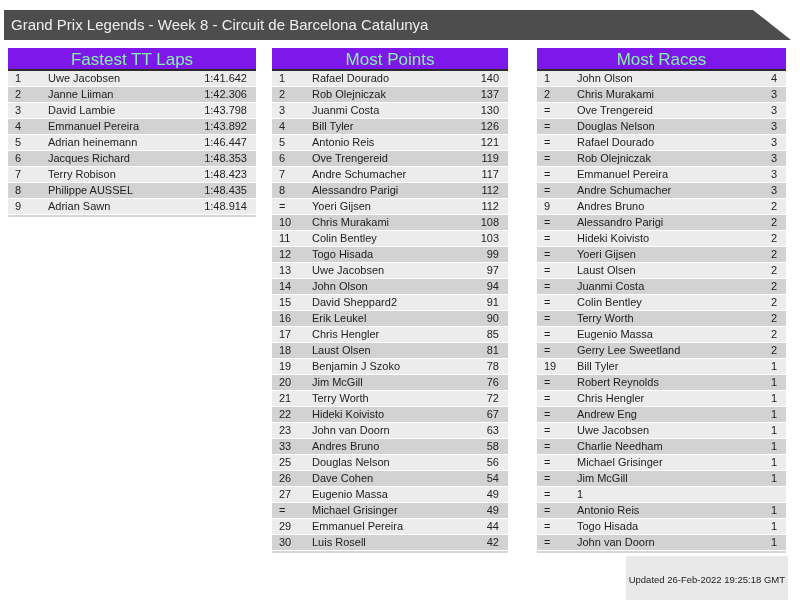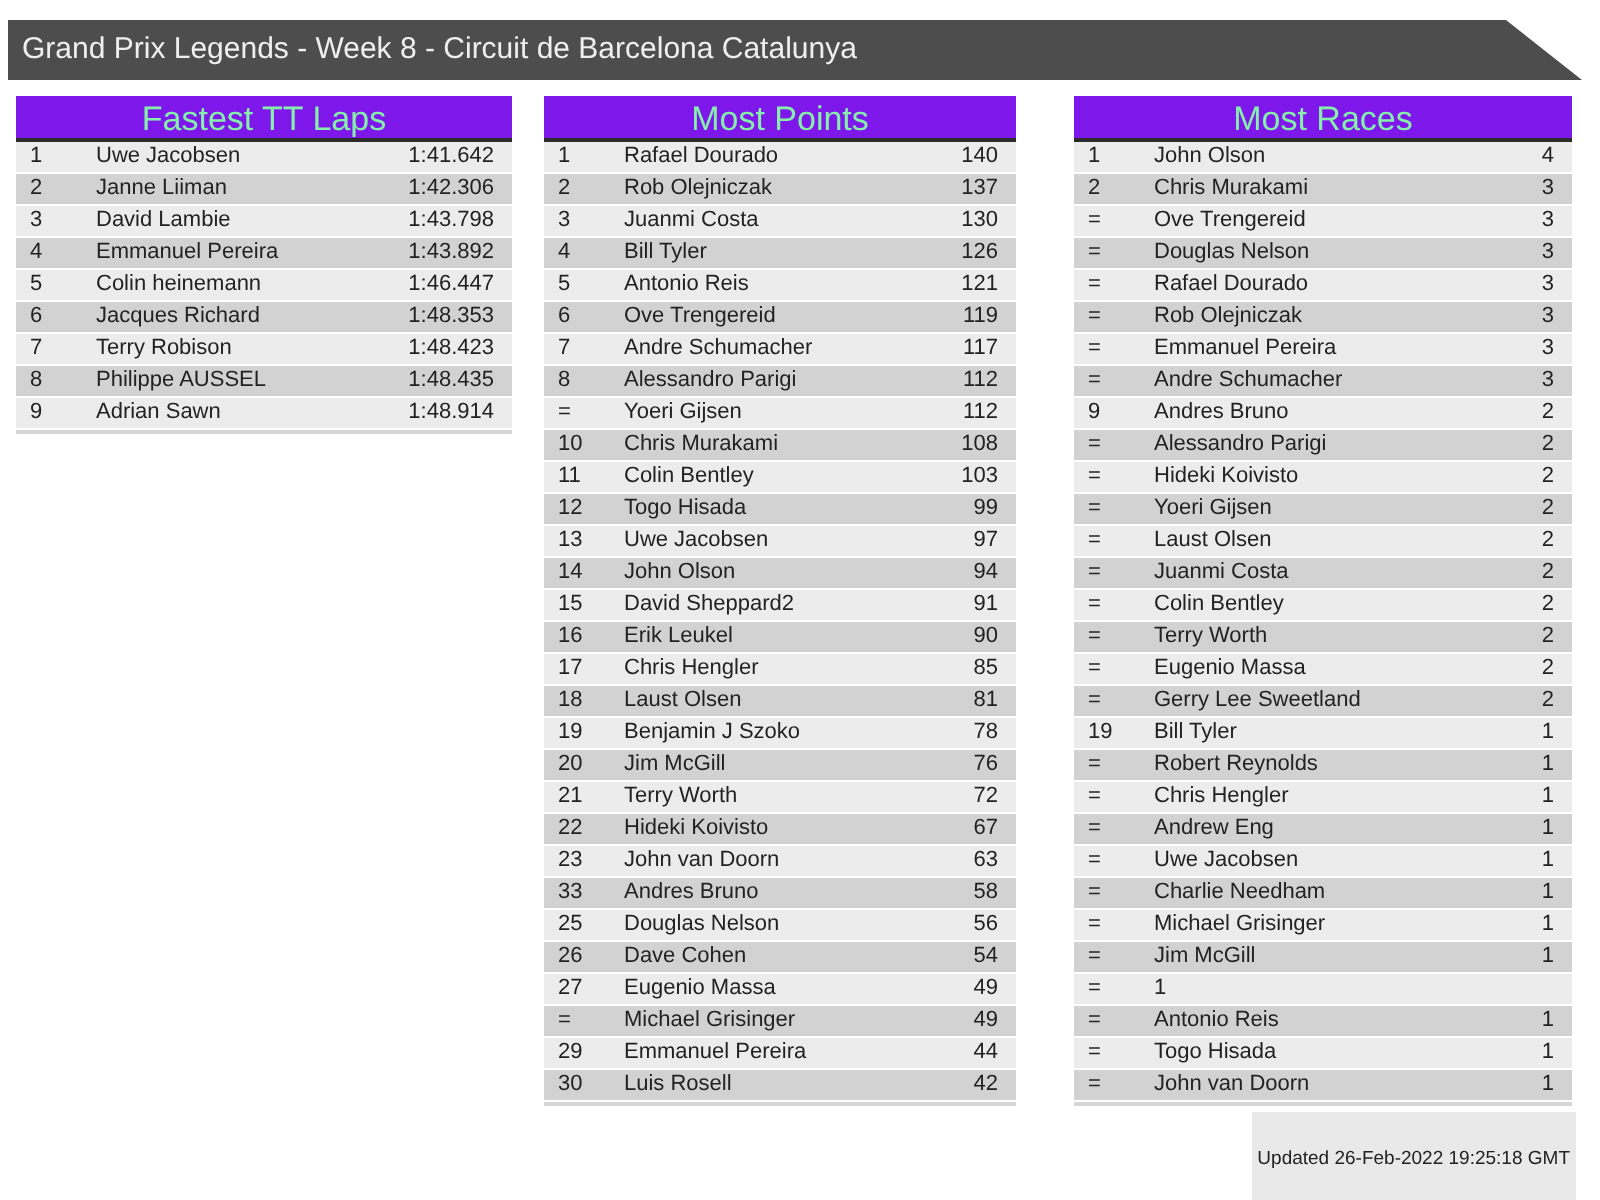--- a/index.html
+++ b/index.html
@@ -99,21 +99,21 @@
         <span class="name">David Lambie</span>
         <span class="value">1:43.798</span>
       </div>
       <div class="row">
         <span class="rank">4</span>
         <span class="name">Emmanuel Pereira</span>
         <span class="value">1:43.892</span>
       </div>
       <div class="row">
         <span class="rank">5</span>
-        <span class="name">Colin heinemann</span>
+        <span class="name">Adrian heinemann</span>
         <span class="value">1:46.447</span>
       </div>
       <div class="row">
         <span class="rank">6</span>
         <span class="name">Jacques Richard</span>
         <span class="value">1:48.353</span>
       </div>
       <div class="row">
         <span class="rank">7</span>
         <span class="name">Terry Robison</span>

